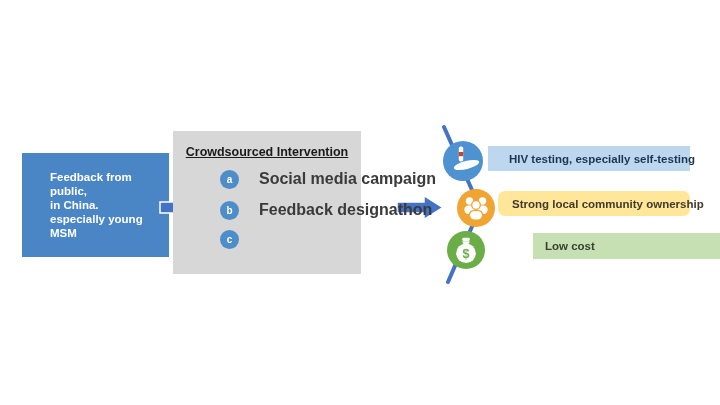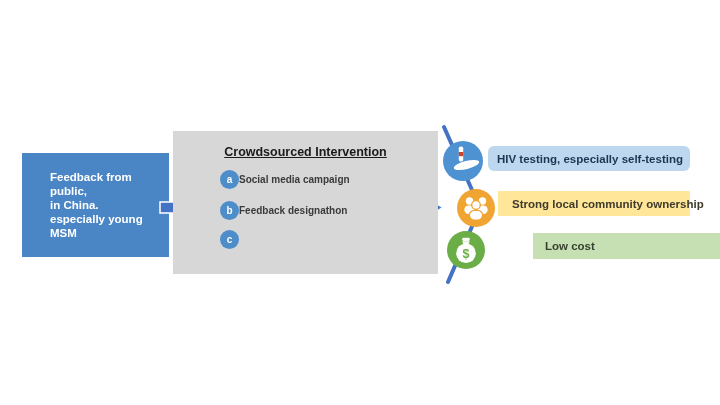--- a/index.html
+++ b/index.html
@@ -12,56 +12,56 @@
   .feedback-box {
     position:absolute; left:22px; top:153px; width:147px; height:104px;
     background:var(--c-feedback_box); color:#ffffff;
     display:flex; flex-direction:column; justify-content:center;
     padding-left:28px; box-sizing:border-box;
     font-weight:bold; font-size:11.5px; line-height:14px;
   }
 
   
   .intervention-box {
-    position:absolute; left:173px; top:131px; width:265px; height:143px;
+    position:absolute; left:173px; top:131px; width:188px; height:143px;
     background:var(--c-intervention_box);
   }
   .intervention-title {
     position:absolute; top:14px; left:0; width:100%; text-align:center;
     font-weight:bold; font-size:12.5px; color:#1a1a1a; text-decoration:underline;
   }
   .item { position:absolute; left:47px; display:flex; align-items:center; height:20px; }
   .item.row-a { top:38px; } .item.row-b { top:69px; } .item.row-c { top:98px; }
   .marker {
     width:19px; height:19px; border-radius:50%;
     background:var(--c-marker_circle); color:#ffffff;
     display:flex; align-items:center; justify-content:center;
     font-size:10px; font-weight:bold; flex:0 0 auto;
   }
-  .item-label { margin-left:0; font-weight:bold; font-size:10px; color:#3a3a3a; white-space:nowrap; }
+  .item-label { margin-left:20px; font-weight:bold; font-size:16px; color:#3a3a3a; white-space:nowrap; }
 
   
   .overlay { position:absolute; left:0; top:0; width:720px; height:405px; }
 
   
   .icon-circle {
     position:absolute; border-radius:50%;
     display:flex; align-items:center; justify-content:center;
   }
   .circle-test   { left:443px; top:141px; width:40px; height:40px; background:var(--c-icon_circle_blue); }
   .circle-people { left:457px; top:189px; width:38px; height:38px; background:var(--c-icon_circle_orange); }
   .circle-money  { left:447px; top:231px; width:38px; height:38px; background:var(--c-icon_circle_green); }
 
   
   .outcome {
     position:absolute; display:flex; align-items:center; box-sizing:border-box;
     font-weight:bold; font-size:11.5px; white-space:nowrap;
   }
-  .outcome-hiv       { left:488px; top:146px; width:202px; height:25px; background:var(--c-outcome_blue_bg);   color:#1e3552; padding-left:9px;border-radius:6px; }
-  .outcome-community { left:498px; top:191px; width:192px; height:25px; background:var(--c-outcome_yellow_bg); color:#3f3a2b; padding-left:14px; }
+  .outcome-hiv       { left:488px; top:146px; width:202px; height:25px; background:var(--c-outcome_blue_bg);   color:#1e3552; padding-left:21px; }
+  .outcome-community { left:498px; top:191px; width:192px; height:25px; background:var(--c-outcome_yellow_bg); color:#3f3a2b; padding-left:14px;border-radius:7px; }
   .outcome-lowcost   { left:485px; top:233px; width:205px; height:26px; background:var(--c-outcome_green_bg);  color:#38412f; padding-left:12px;margin-left:48px; }
 </style>
 </head>
 <body>
 
 <div class="canvas">
 
   <div class="feedback-box">
     <span>Feedback from public,</span>
     <span>in China.</span>

